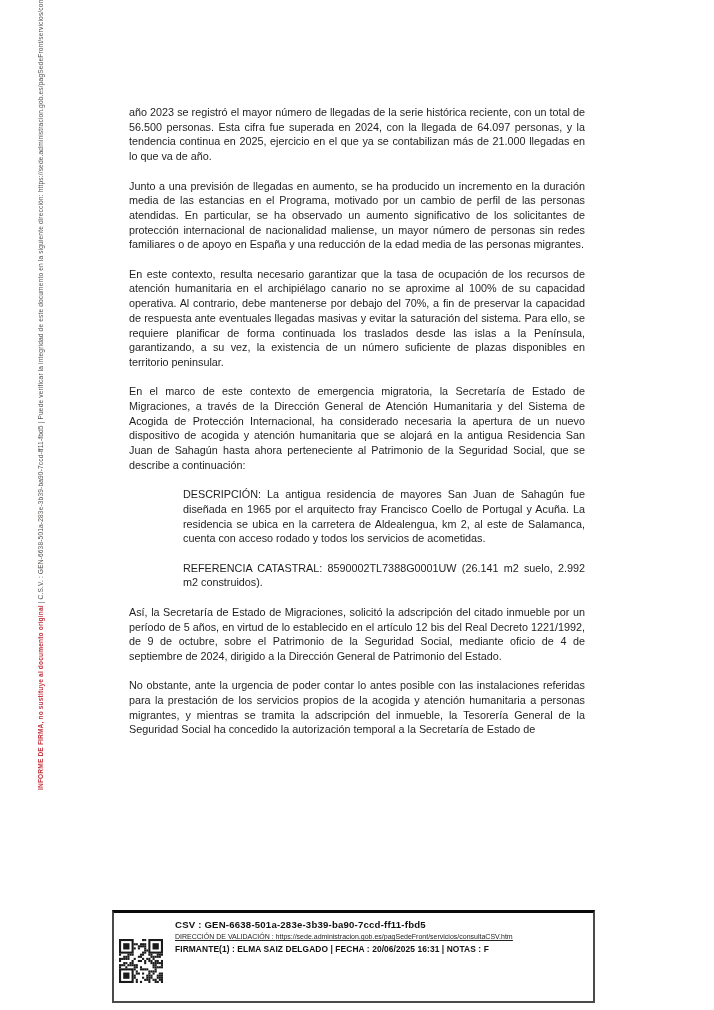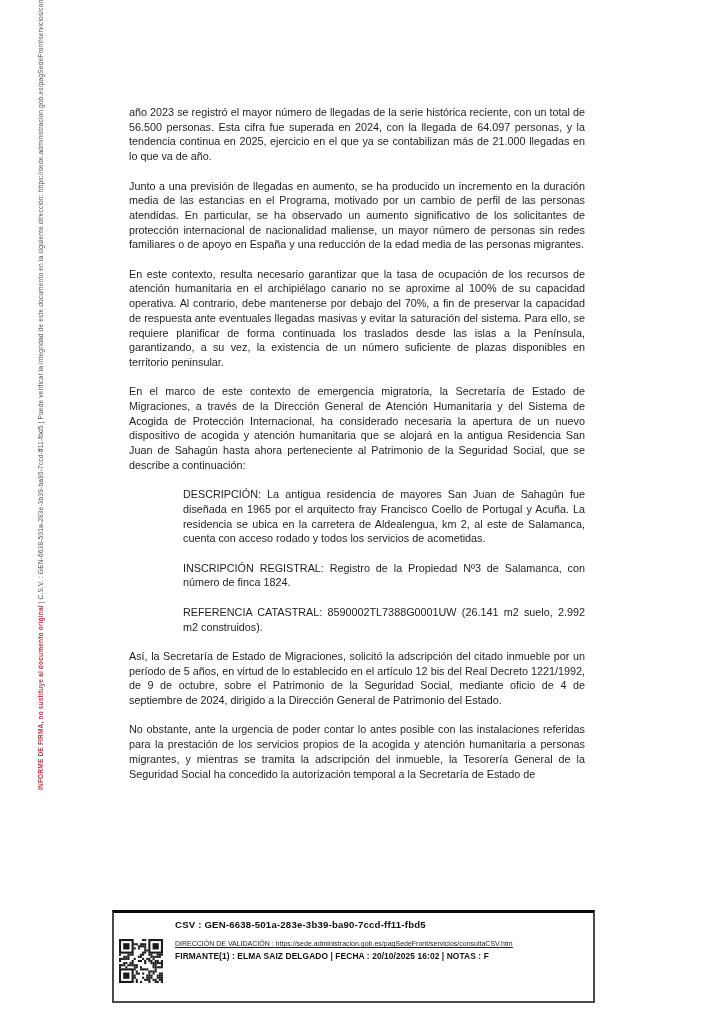--- a/index.html
+++ b/index.html
@@ -56,21 +56,21 @@
   .footer-text{
     position:absolute;
     left:61px;top:6px;
     width:410px;
     color:#111111;
   }
   .footer-csv{
     font-size:9.6px;
     font-weight:bold;
     letter-spacing:.2px;
-    margin-bottom:10px;
+    margin-bottom:3px;
   }
   .footer-validation{
     font-size:7px;
     color:#222222;
     text-decoration:underline;
     margin-bottom:4px;
   }
   .footer-validation a{color:#222222;text-decoration:underline;}
   .footer-firmante{
     font-size:8.4px;
@@ -86,21 +86,20 @@
   <div class="side-strip">
     <span class="red">INFORME DE FIRMA, no sustituye al documento original</span><span> | C.S.V. : GEN-6638-501a-283e-3b39-ba90-7ccd-ff11-fbd5 | Puede verificar la integridad de este documento en la siguiente dirección: https://sede.administracion.gob.es/pagSedeFront/servicios/consultaCSV.htm</span>
   </div>
 
   <div class="doc-body">
     <p>año 2023 se registró el mayor número de llegadas de la serie histórica reciente, con un total de 56.500 personas. Esta cifra fue superada en 2024, con la llegada de 64.097 personas, y la tendencia continua en 2025, ejercicio en el que ya se contabilizan más de 21.000 llegadas en lo que va de año.</p>
     <p>Junto a una previsión de llegadas en aumento, se ha producido un incremento en la duración media de las estancias en el Programa, motivado por un cambio de perfil de las personas atendidas. En particular, se ha observado un aumento significativo de los solicitantes de protección internacional de nacionalidad maliense, un mayor número de personas sin redes familiares o de apoyo en España y una reducción de la edad media de las personas migrantes.</p>
     <p>En este contexto, resulta necesario garantizar que la tasa de ocupación de los recursos de atención humanitaria en el archipiélago canario no se aproxime al 100% de su capacidad operativa. Al contrario, debe mantenerse por debajo del 70%, a fin de preservar la capacidad de respuesta ante eventuales llegadas masivas y evitar la saturación del sistema. Para ello, se requiere planificar de forma continuada los traslados desde las islas a la Península, garantizando, a su vez, la existencia de un número suficiente de plazas disponibles en territorio peninsular.</p>
     <p>En el marco de este contexto de emergencia migratoria, la Secretaría de Estado de Migraciones, a través de la Dirección General de Atención Humanitaria y del Sistema de Acogida de Protección Internacional, ha considerado necesaria la apertura de un nuevo dispositivo de acogida y atención humanitaria que se alojará en la antigua Residencia San Juan de Sahagún hasta ahora perteneciente al Patrimonio de la Seguridad Social, que se describe a continuación:</p>
     <p class="indented">DESCRIPCIÓN: La antigua residencia de mayores San Juan de Sahagún fue diseñada en 1965 por el arquitecto fray Francisco Coello de Portugal y Acuña. La residencia se ubica en la carretera de Aldealengua, km 2, al este de Salamanca, cuenta con acceso rodado y todos los servicios de acometidas.</p>
-    <p class="indented">INSCRIPCIÓN REGISTRAL: Registro de la Propiedad Nº3 de Salamanca, con número de finca 1824.</p>
     <p class="indented">REFERENCIA CATASTRAL: 8590002TL7388G0001UW (26.141 m2 suelo, 2.992 m2 construidos).</p>
     <p>Así, la Secretaría de Estado de Migraciones, solicitó la adscripción del citado inmueble por un período de 5 años, en virtud de lo establecido en el artículo 12 bis del Real Decreto 1221/1992, de 9 de octubre, sobre el Patrimonio de la Seguridad Social, mediante oficio de 4 de septiembre de 2024, dirigido a la Dirección General de Patrimonio del Estado.</p>
     <p>No obstante, ante la urgencia de poder contar lo antes posible con las instalaciones referidas para la prestación de los servicios propios de la acogida y atención humanitaria a personas migrantes, y mientras se tramita la adscripción del inmueble, la Tesorería General de la Seguridad Social ha concedido la autorización temporal a la Secretaría de Estado de</p>
   </div>
 
   <div class="footer-box">
     <div class="qr"><svg xmlns="http://www.w3.org/2000/svg" width="44" height="44" viewBox="0 0 42 42">
           <rect width="42" height="42" fill="#fff"></rect>
           <rect x="22" y="0" width="2" height="2" fill="#1a1a1a"></rect>
           <rect x="24" y="0" width="2" height="2" fill="#1a1a1a"></rect>
@@ -248,17 +247,17 @@
           <rect x="32" y="4" width="6" height="6" fill="#1a1a1a"></rect>
           <rect x="0" y="28" width="14" height="14" fill="#1a1a1a"></rect>
           <rect x="2" y="30" width="10" height="10" fill="#fff"></rect>
           <rect x="4" y="32" width="6" height="6" fill="#1a1a1a"></rect>
         </svg></div>
     <div class="footer-text">
       <div class="footer-csv">CSV : GEN-6638-501a-283e-3b39-ba90-7ccd-ff11-fbd5</div>
       <div class="footer-validation">
         <span>DIRECCIÓN DE VALIDACIÓN : </span><a href="#">https://sede.administracion.gob.es/pagSedeFront/servicios/consultaCSV.htm</a>
       </div>
-      <div class="footer-firmante">FIRMANTE(1) : ELMA SAIZ DELGADO | FECHA : 20/10/2025 16:02 | NOTAS : F</div>
+      <div class="footer-firmante">FIRMANTE(1) : ELMA SAIZ DELGADO | FECHA : 20/06/2025 16:31 | NOTAS : F</div>
     </div>
   </div>
 
 </div>
 
 </body></html>

